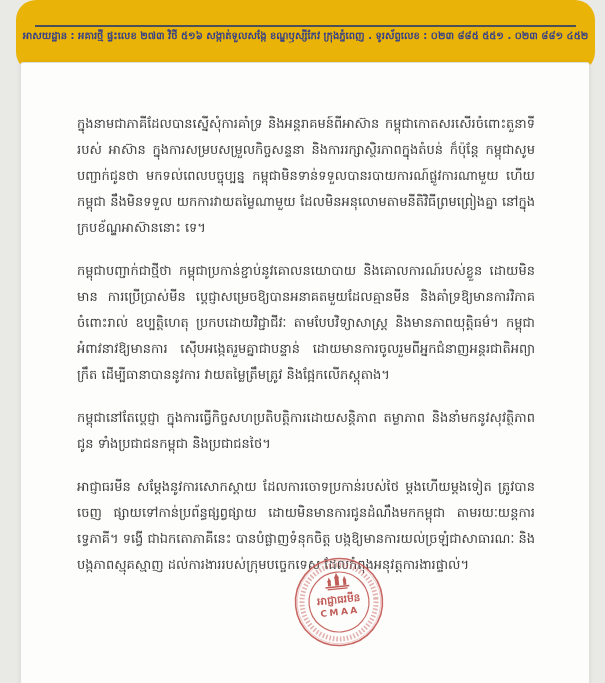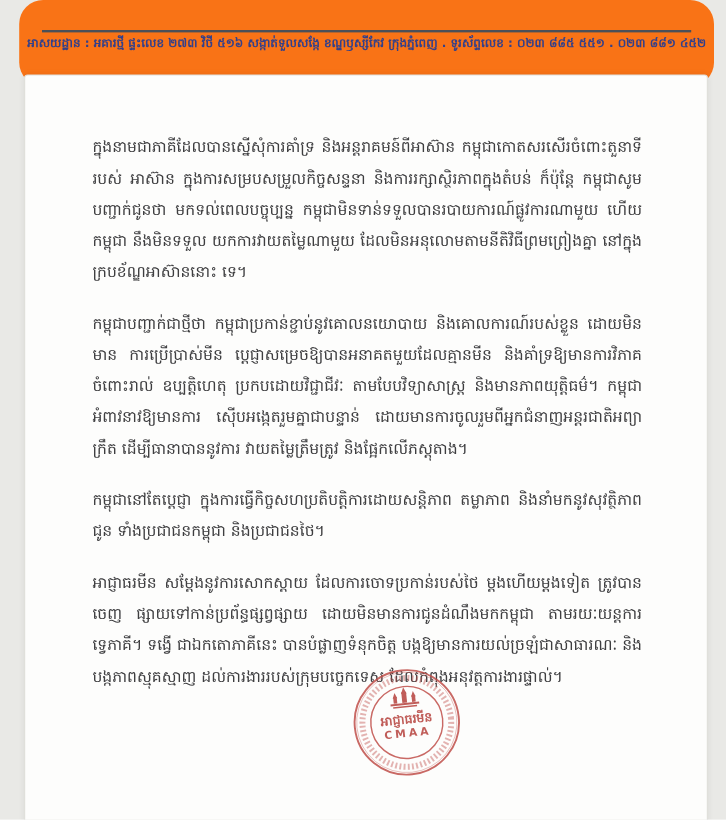--- a/index.html
+++ b/index.html
@@ -8,21 +8,21 @@
     background: #e9e9e6;
     font-family: "DejaVu Sans", sans-serif;
     overflow: hidden;
     position: relative;
   }
 
   
   .header-strip {
     position: absolute; left: 16px; top: 0;
     width: 579px; height: 72px;
-    background: #f97316;
+    background: #eab308;
     border-radius: 20px;
   }
   .header-rule {
     position: absolute; left: 19px; top: 25px;
     width: 541px; height: 0;
     border-top: 2px solid #4b5058;
   }
   .address-line {
     position: absolute; left: 0; top: 29px; width: 100%;
     text-align: center;

